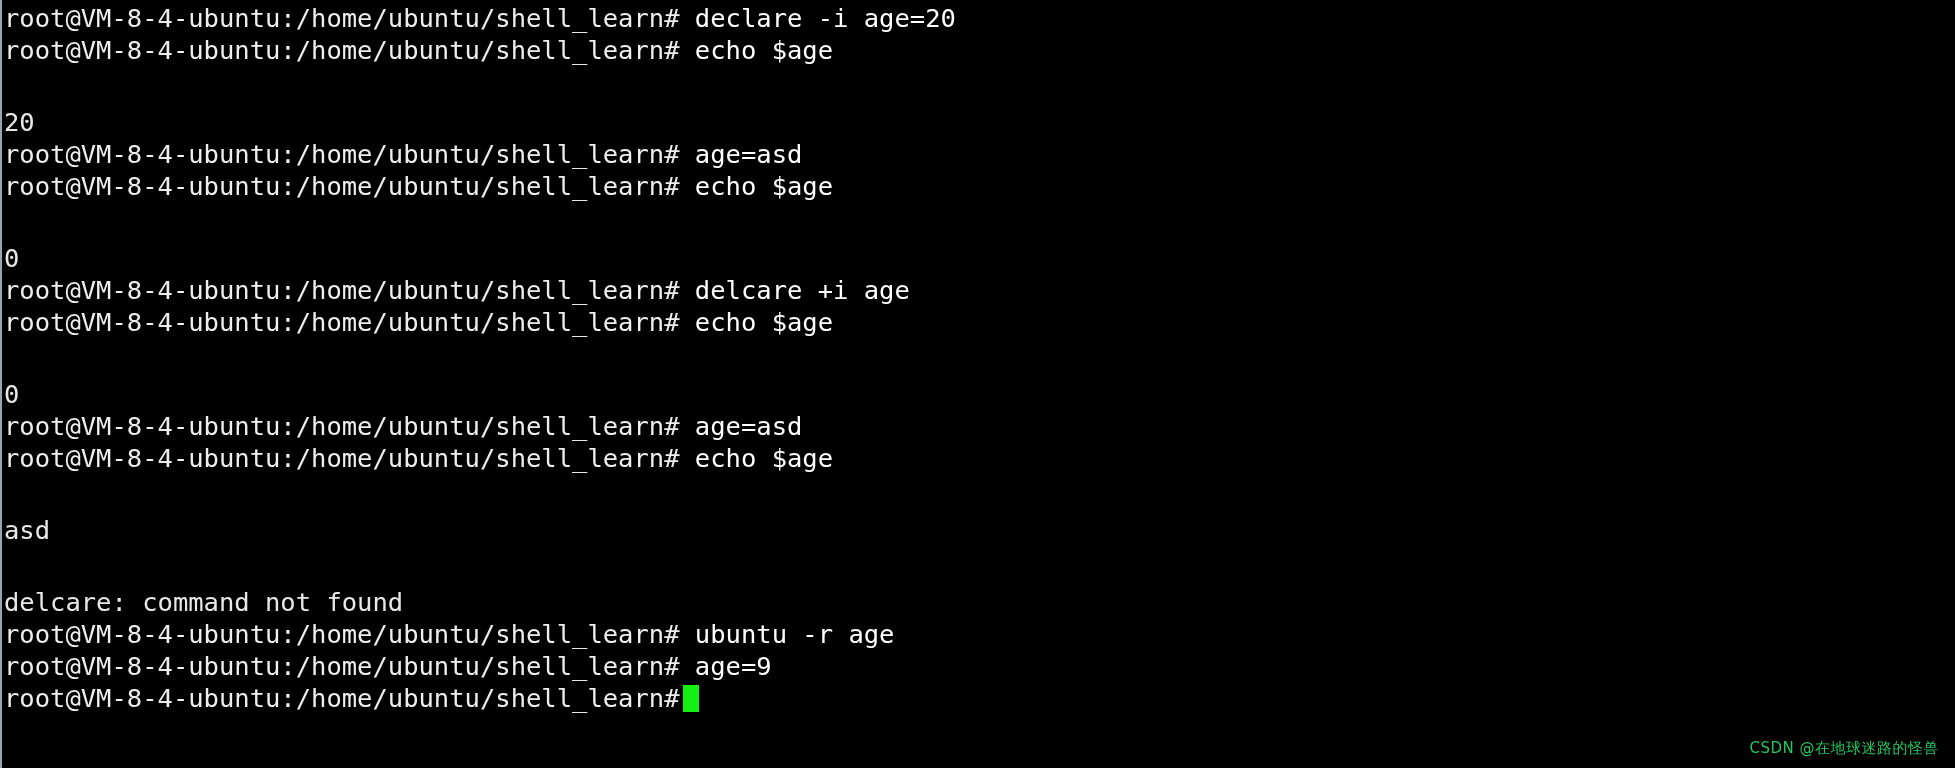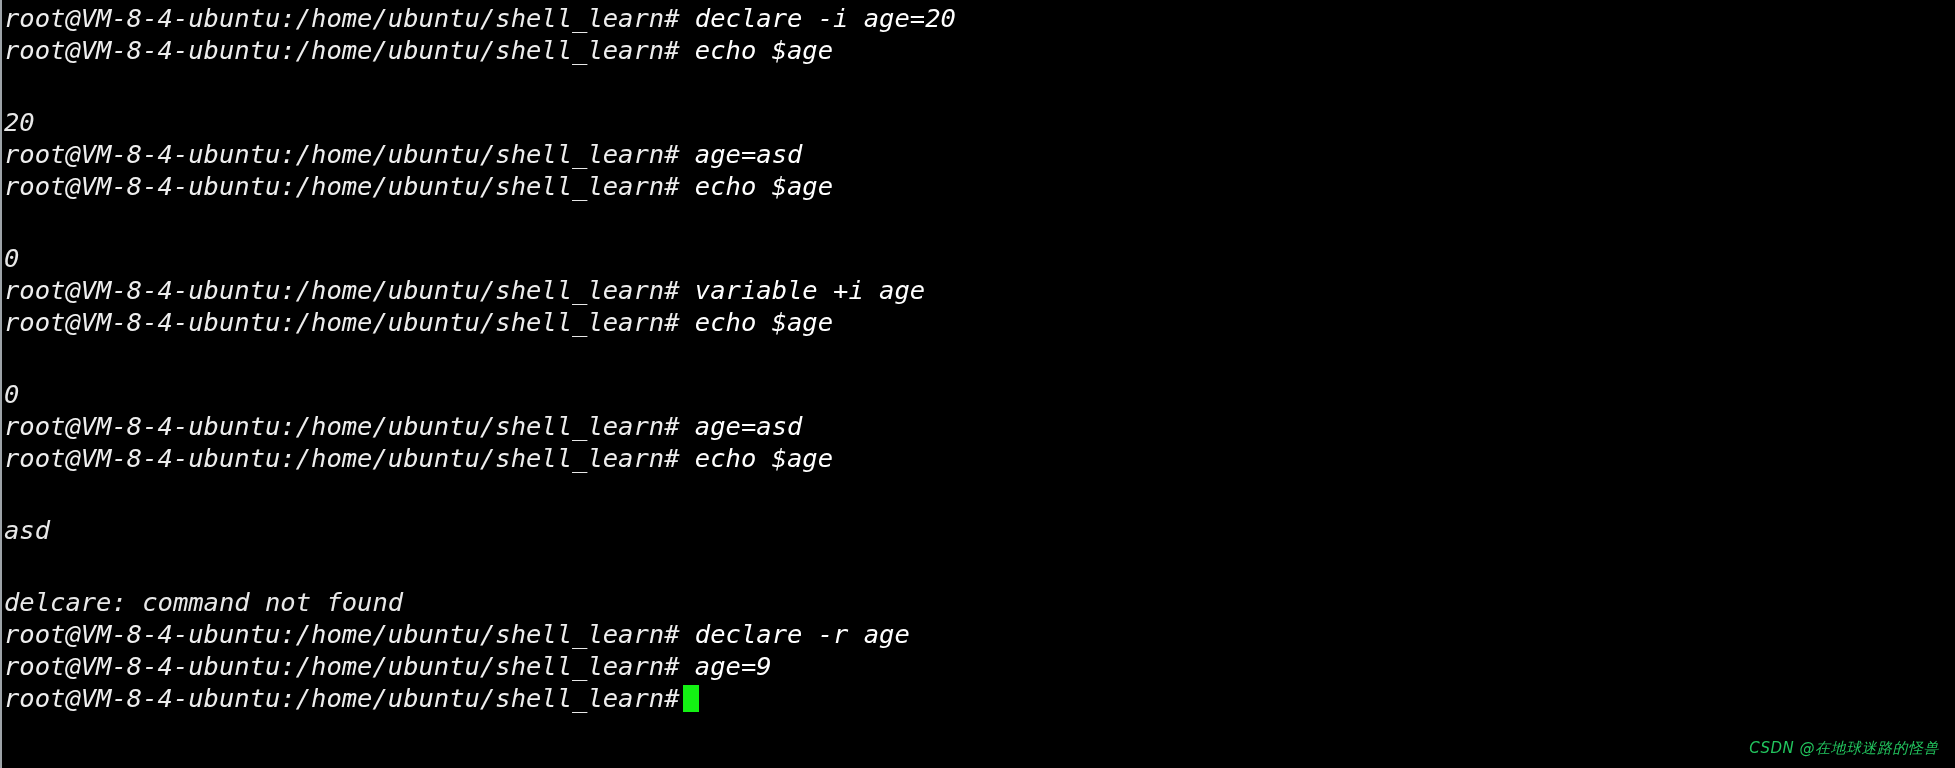--- a/index.html
+++ b/index.html
@@ -8,21 +8,20 @@
     padding: 0;
     background: #000000;
   }
   #screen {
     position: relative;
     width: 1955px;
     height: 768px;
     background: #000000;
     overflow: hidden;
     font-family: "DejaVu Sans Mono", "Liberation Mono", monospace;
-    font-style: italic;
   }
   
   #left-edge {
     position: absolute;
     left: 0;
     top: 0;
     width: 2px;
     height: 100%;
     background: #b9bfc6;
     opacity: 0.85;
@@ -82,25 +81,25 @@
 
 <div id="screen">
   <div id="left-edge"></div>
   <div id="terminal">
       <div class="line"><span class="seg prompt">root@VM-8-4-ubuntu:/home/ubuntu/shell_learn#</span><span class="seg cmd"> declare -i age=20</span></div>
       <div class="line"><span class="seg prompt">root@VM-8-4-ubuntu:/home/ubuntu/shell_learn#</span><span class="seg cmd"> echo $age</span></div>
       <div class="line out"><span class="seg">20</span></div>
       <div class="line"><span class="seg prompt">root@VM-8-4-ubuntu:/home/ubuntu/shell_learn#</span><span class="seg cmd"> age=asd</span></div>
       <div class="line"><span class="seg prompt">root@VM-8-4-ubuntu:/home/ubuntu/shell_learn#</span><span class="seg cmd"> echo $age</span></div>
       <div class="line out"><span class="seg">0</span></div>
-      <div class="line"><span class="seg prompt">root@VM-8-4-ubuntu:/home/ubuntu/shell_learn#</span><span class="seg cmd"> variable +i age</span></div>
+      <div class="line"><span class="seg prompt">root@VM-8-4-ubuntu:/home/ubuntu/shell_learn#</span><span class="seg cmd"> delcare +i age</span></div>
       <div class="line"><span class="seg prompt">root@VM-8-4-ubuntu:/home/ubuntu/shell_learn#</span><span class="seg cmd"> echo $age</span></div>
       <div class="line out"><span class="seg">0</span></div>
       <div class="line"><span class="seg prompt">root@VM-8-4-ubuntu:/home/ubuntu/shell_learn#</span><span class="seg cmd"> age=asd</span></div>
       <div class="line"><span class="seg prompt">root@VM-8-4-ubuntu:/home/ubuntu/shell_learn#</span><span class="seg cmd"> echo $age</span></div>
       <div class="line out"><span class="seg">asd</span></div>
       <div class="line out"><span class="seg">delcare: command not found</span></div>
-      <div class="line"><span class="seg prompt">root@VM-8-4-ubuntu:/home/ubuntu/shell_learn#</span><span class="seg cmd"> declare -r age</span></div>
+      <div class="line"><span class="seg prompt">root@VM-8-4-ubuntu:/home/ubuntu/shell_learn#</span><span class="seg cmd"> ubuntu -r age</span></div>
       <div class="line"><span class="seg prompt">root@VM-8-4-ubuntu:/home/ubuntu/shell_learn#</span><span class="seg cmd"> age=9</span></div>
       <div class="line"><span class="seg prompt">root@VM-8-4-ubuntu:/home/ubuntu/shell_learn#</span><span class="seg cmd"></span><span class="cursor"></span></div>
     </div>
   <div id="watermark">CSDN @在地球迷路的怪兽</div>
 </div>
 
 </body></html>

